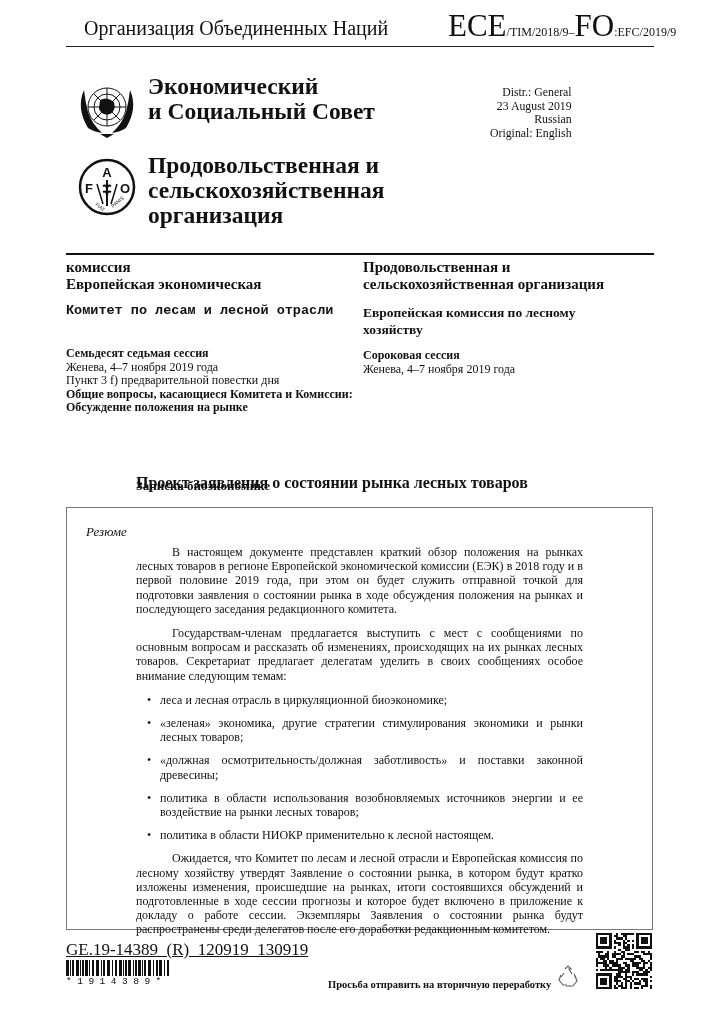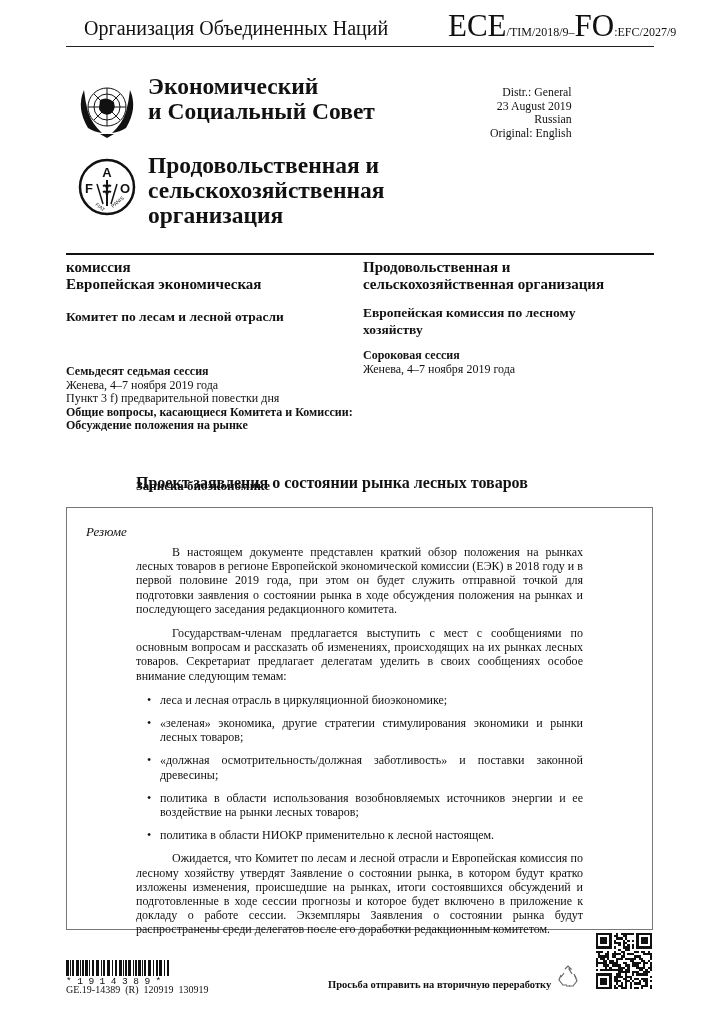--- a/index.html
+++ b/index.html
@@ -25,33 +25,33 @@
   .col-right { left:363px; top:259px; width:290px; }
   .doc-title { left:136px; top:438px; font-size:16px; font-weight:bold;margin-top:36px; }
   .doc-sub { left:136px; top:478px; font-size:13px; font-weight:bold; }
   .summary-box { left:66px; top:507px; width:587px; height:423px; border:1px solid #777; box-sizing:border-box; }
   .summary-head { left:86px; top:524px; font-size:13px; font-style:italic; }
   .summary-body { left:136px; top:545px; width:447px; font-size:12px; line-height:14.2px; text-align:justify; }
   .summary-body p { margin:0 0 10px 0; text-indent:36px; }
   .summary-body ul { list-style:none; margin:0 0 8px 0; padding:0 0 0 24px; }
   .summary-body li { position:relative; margin:0 0 9px 0; padding-left:0; }
   .summary-body li .bullet { position:absolute; left:-13px; top:0; }
-  .job-number { left:66px; top:984px; font-size:10px; }
+  .job-number { left:66px; top:940px; font-size:17px;text-decoration:underline; }
   .barcode { left:66px; top:960px; width:104px; height:16px; }
   .barcode-text { left:66px; top:976px; font-size:9.5px; letter-spacing:5.5px; font-family:"Liberation Mono",monospace; }
   .recycle-text { left:328px; top:979px; font-size:10.5px; font-weight:bold; }
   .recycle-icon { left:557px; top:965px; width:22px; height:24px; }
   .qr { left:594px; top:933px; width:60px; height:56px; }
 </style>
 </head>
 <body>
 
 <div class="abs org-name">Организация Объединенных Наций</div>
 <div class="abs symbol">
-  <span class="big">ECE</span><span class="small">/TIM/2018/9–</span><span class="big">FO</span><span class="small">:EFC/2027/9</span>
+  <span class="big">ECE</span><span class="small">/TIM/2018/9–</span><span class="big">FO</span><span class="small">:EFC/2019/9</span>
 </div>
 <div class="abs top-rule"></div>
 
 <svg class="abs un-logo" viewBox="0 0 70 62">
   <g fill="none" stroke="#111" stroke-width="1">
     <circle cx="35" cy="29" r="19"></circle>
     <circle cx="35" cy="29" r="13"></circle>
     <circle cx="35" cy="29" r="7"></circle>
     <line x1="35" y1="10" x2="35" y2="48"></line>
     <line x1="16" y1="29" x2="54" y2="29"></line>
@@ -91,22 +91,22 @@
   <div>Продовольственная и</div>
   <div>сельскохозяйственная</div>
   <div>организация</div>
 </div>
 
 <div class="abs thick-rule"></div>
 
 <div class="abs col col-left">
   <div class="h1">комиссия</div>
   <div class="h1">Европейская экономическая</div>
-  <div class="h2" style="margin-top:16px;">Комитет по лесам и лесной отрасли</div>
-  <div class="b" style="margin-top:40px;">Семьдесят седьмая сессия</div>
+  <div class="h2" style="margin-top:10px;font-family:Liberation Mono, monospace;">Комитет по лесам и лесной отрасли</div>
+  <div class="b" style="margin-top:28px;">Семьдесят седьмая сессия</div>
   <div>Женева, 4–7 ноября 2019 года</div>
   <div>Пункт 3 f) предварительной повестки дня</div>
   <div class="b" style="white-space:nowrap;">Общие вопросы, касающиеся Комитета и Комиссии:</div>
   <div class="b">Обсуждение положения на рынке</div>
 </div>
 
 <div class="abs col col-right">
   <div class="h1">Продовольственная и</div>
   <div class="h1">сельскохозяйственная организация</div>
   <div class="h2" style="margin-top:12px;">Европейская комиссия по лесному</div>

